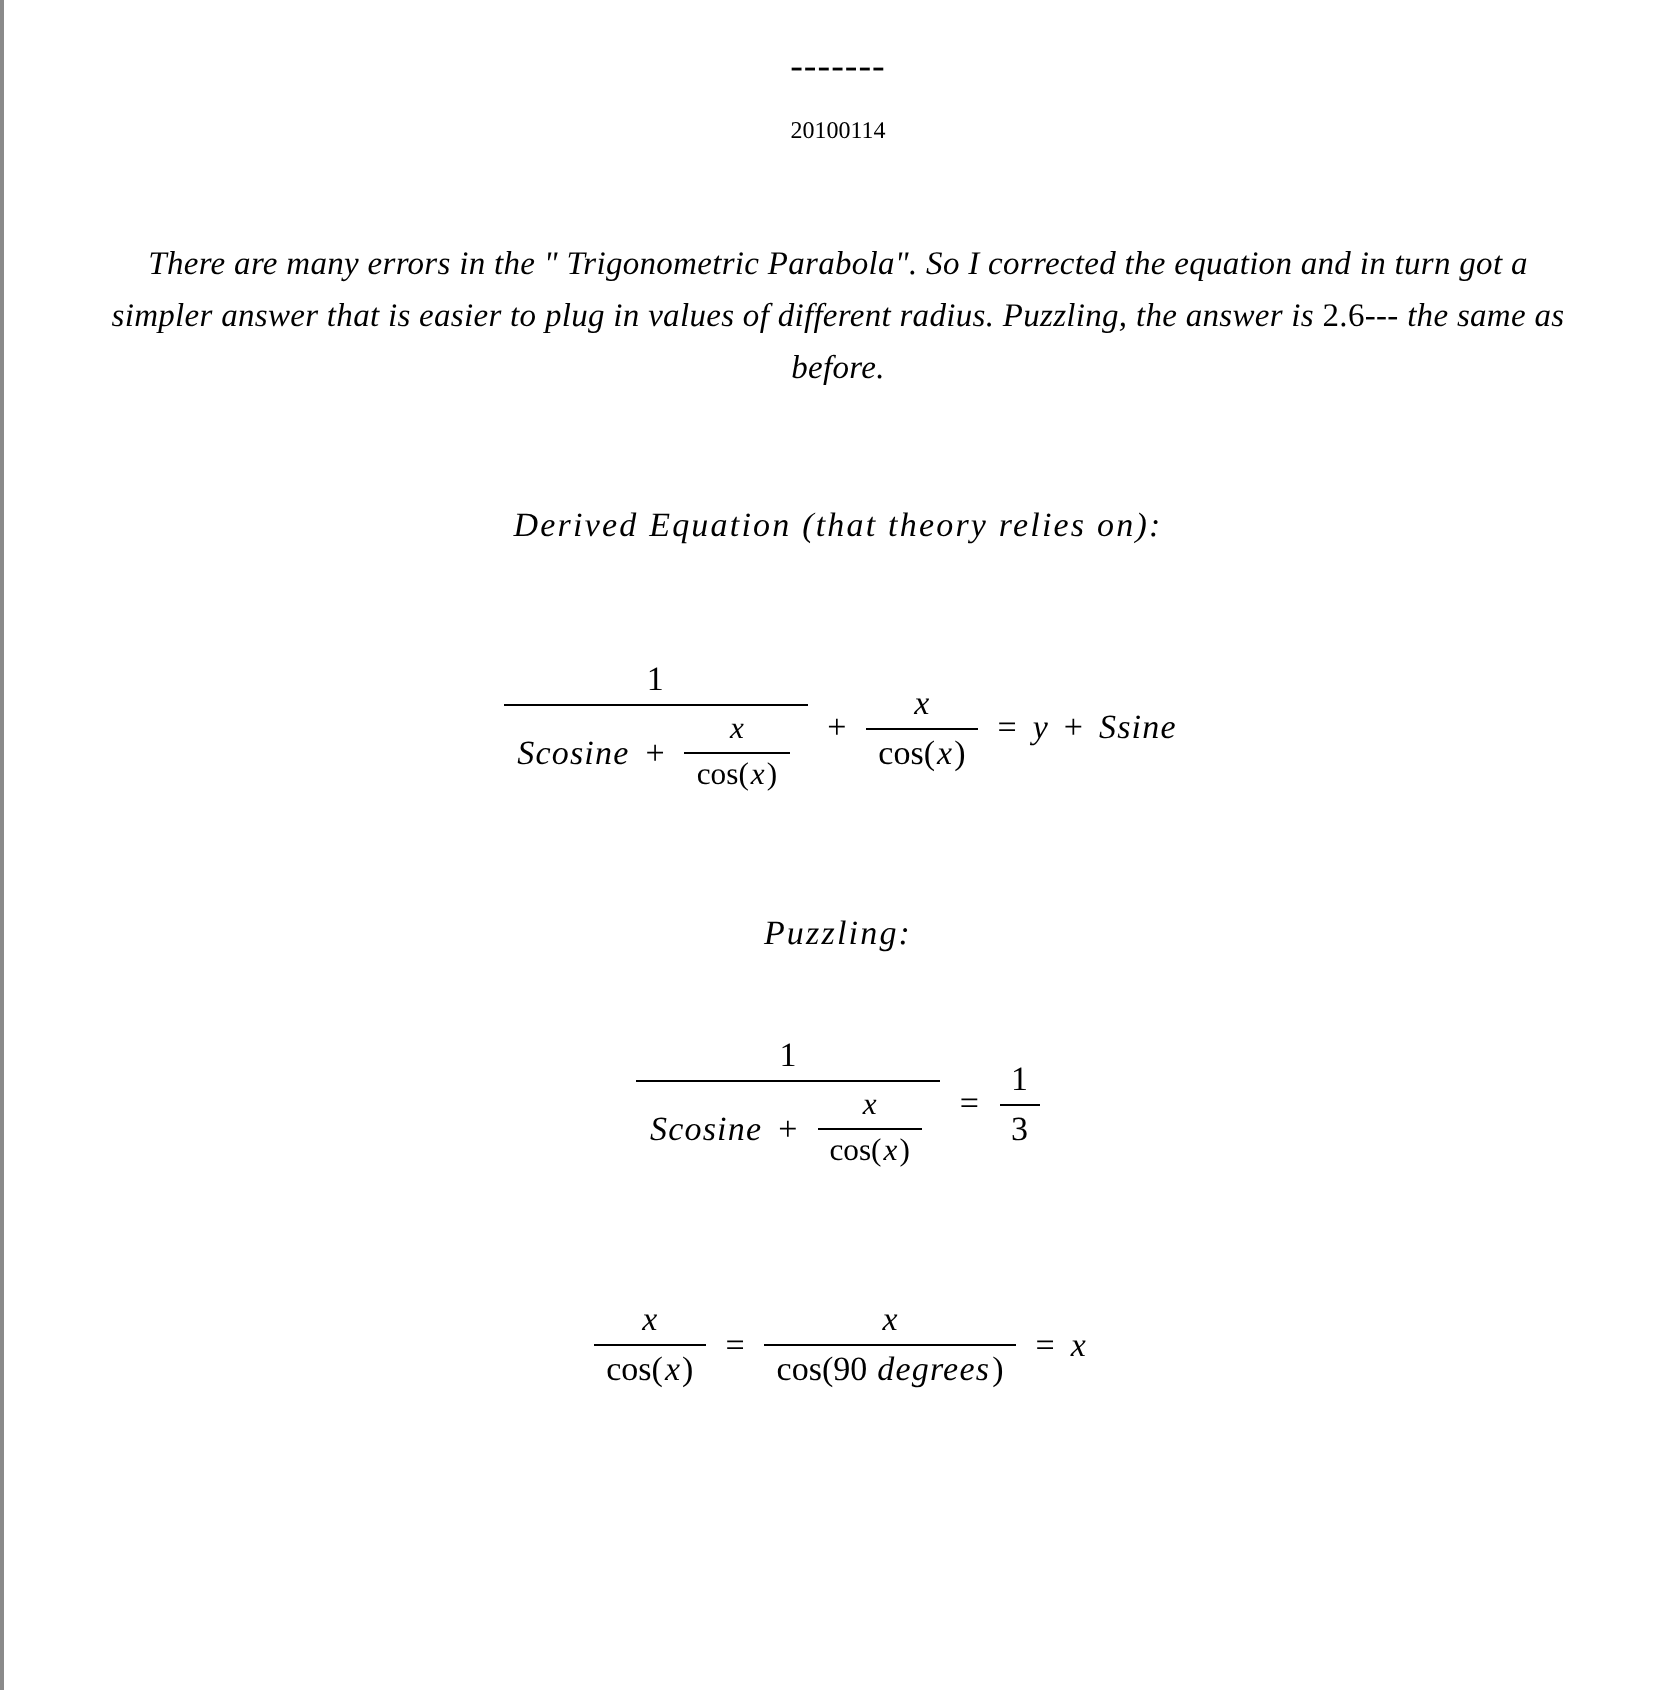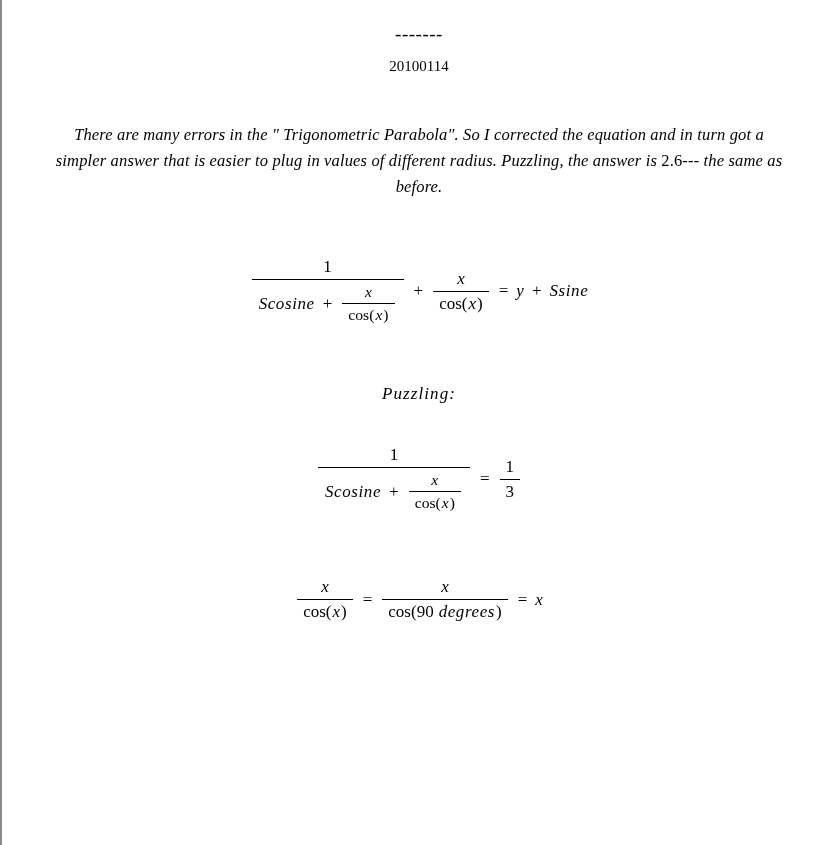--- a/index.html
+++ b/index.html
@@ -31,21 +31,21 @@
   .rule-dashes {
     font-family: "Liberation Serif", "DejaVu Serif", serif;
     font-size: 19px;
     letter-spacing: 0.5px;
     color: #000;
     margin-top: 24px;
     line-height: 1;
   }
 
   .doc-date {
-    font-size: 15px;
+    font-size: 12px;
     margin-top: 16px;
     line-height: 1;
   }
 
   
   .para {
     font-family: "Liberation Serif", "DejaVu Serif", serif;
     font-style: italic;
     font-size: 16.5px;
     line-height: 26px;
@@ -131,20 +131,21 @@
 
 <div class="page">
 
   <div class="center rule-dashes">-------</div>
 
   <div class="center doc-date">20100114</div>
 
   <p class="para para-1"><span>There are many errors in the " Trigonometric Parabola". So I corrected the equation and in turn got a simpler answer that is easier to plug in values of different radius. Puzzling, the answer is </span><span class="upright">2.6</span><span>--- the same as before.</span></p>
 
 
+  <div class="mathhead derived-head">Derived Equation (that theory relies on):</div>
 
   <div class="eq eq-main">
 
     <span class="frac">
       <span class="num">
         <span class="mn">1</span>
       </span>
       <span class="bar"></span>
       <span class="den">
         <span class="mi">Scosine</span>

